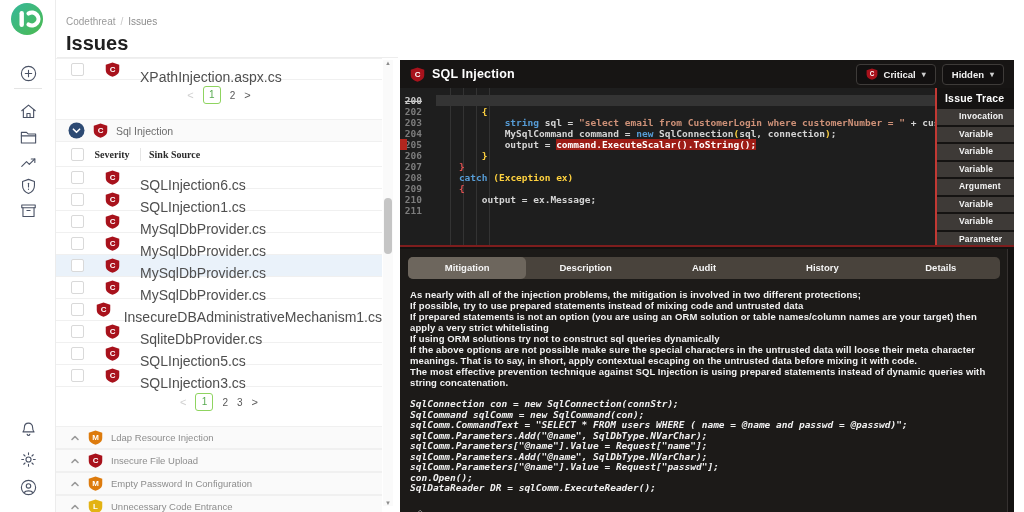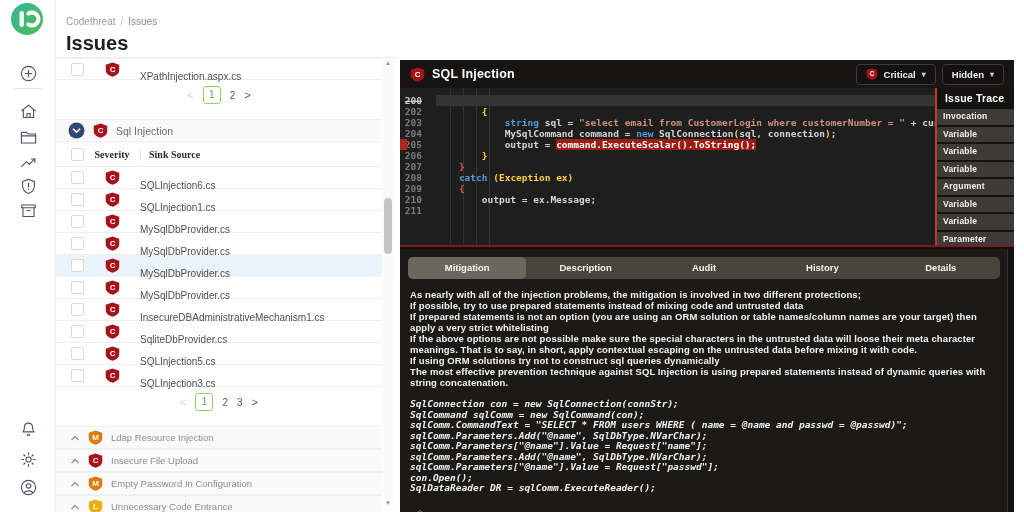--- a/index.html
+++ b/index.html
@@ -20,21 +20,21 @@
   .page-title { position:absolute; left:66px; top:32px; font-size:20px; font-weight:bold; color:#202020; }
   .title-rule { position:absolute; left:57px; top:57px; width:341px; height:1px; background:#ededed; }
 
   
   .list-panel { position:absolute; left:56px; top:58px; width:342px; height:454px; background:#fff; overflow:hidden; }
   .lp-inner { position:absolute; left:0; top:0; right:16px; }
   .chk { width:13px; height:13px; border:1px solid #d9d9d9; border-radius:2px; background:#fff; flex:0 0 13px; }
   .file-row { display:flex; align-items:center; height:22px; border-bottom:1px solid #f0f0f0; cursor:pointer; }
   .file-row .chk { margin-left:15px; }
   .sev-cell { width:56px; display:flex; justify-content:center; }
-  .file-name { font-size:10px; color:#4f4f4f;margin-top:15px; }
+  .file-name { font-size:14px; color:#4f4f4f;margin-top:15px; }
   .file-row.selected { background:#eaf2fa; }
   .pager { display:flex; justify-content:center; align-items:center; gap:9px; height:30px; }
   .pg-arrow { font-size:11px; color:#cfcfcf; cursor:pointer; }
   .pg-arrow.on { color:#5a5a5a; }
   .pg-num { font-size:10px; color:#595959; cursor:pointer; }
   .pg-num.active { width:18px; height:18px; line-height:16px; text-align:center; border:1px solid #8fd460; border-radius:3px; color:#57a94f; background:#fff; }
   .group-row { display:flex; align-items:center; gap:8px; height:23px; background:#fafafa; border-top:1px solid #f0f0f0; border-bottom:1px solid #f0f0f0; padding-left:12px; cursor:pointer; }
   .group-row .g-name { font-size:10.5px; color:#6d6d6d; }
   .tbl-head { display:flex; align-items:center; height:25px; border-bottom:1px solid #f0f0f0; }
   .tbl-head .chk { margin-left:15px; }
@@ -68,21 +68,21 @@
   .cl.current .ln { color:#c9c9c9; text-decoration:line-through; }
   .cl .redmark { position:absolute; left:0; top:0; width:7px; height:11px; background:#b3261e; }
   .guides { position:absolute; top:0; bottom:0; width:1px; background:#333; }
   .c-k{color:#569cd6} .c-p{color:#d4d4d4} .c-s{color:#ce9178}
   .c-b{color:#ffd23f} .c-r{color:#e05252}
   .c-h{color:#ffffff;background:#9d1c15;}
 
   
   .trace { position:absolute; right:0; top:0; bottom:0; width:79px; background:#151312; border-left:2px solid #c23934; }
   .trace-title { font-size:10.5px; font-weight:bold; color:#fff; padding:4px 0 3px 8px; letter-spacing:.2px; }
-  .trace-item { height:15.5px; margin-top:2px; background:#3e3a37; color:#f4f4f4; font-size:8.5px; font-weight:bold; line-height:15.5px; padding-left:6px; letter-spacing:.2px; cursor:pointer; }
+  .trace-item { height:15.5px; margin-top:2px; background:#3e3a37; color:#f4f4f4; font-size:8.5px; font-weight:bold; line-height:15.5px; padding-left:22px; letter-spacing:.2px; cursor:pointer; }
 
   
   .bottom { position:absolute; left:0; top:189px; right:0; bottom:0; background:#1c1a18; }
   .b-scroll { position:absolute; right:0; top:0; bottom:0; width:7px; background:#141211; border-left:1px solid #353130; }
   .tabs { margin:8px 14px 0 8px; height:22px; background:#49433c; border-radius:5px; display:flex; }
   .tab { flex:1; text-align:center; line-height:22px; font-size:9.5px; font-weight:bold; color:#f5f5f5; cursor:pointer; border-radius:5px; }
   .tab.active { background:#6d665d; }
   .mit-text { margin:10px 18px 0 10px; }
   .mit-text p { font-size:9.5px; font-weight:600; color:#f2f2f2; line-height:11px; letter-spacing:.1px; }
   .mit-code { margin:11px 18px 0 10px; font-family:"DejaVu Sans Mono", monospace; font-size:9.5px; font-weight:bold; color:#f0f0f0; line-height:10.5px; white-space:pre;font-style:italic; }
@@ -426,22 +426,22 @@
           <div class="tab active">Mitigation</div>
           <div class="tab">Description</div>
           <div class="tab">Audit</div>
           <div class="tab">History</div>
           <div class="tab">Details</div>
         </div>
       <div class="mit-text" id="mit-text">
           <p>As nearly with all of the injection problems, the mitigation is involved in two different protections;</p>
           <p>If possible, try to use prepared statements instead of mixing code and untrusted data</p>
           <p>If prepared statements is not an option (you are using an ORM solution or table names/column names are your target) then apply a very strict whitelisting</p>
+          <p>If using ORM solutions try not to construct sql queries dynamically</p>
           <p>If the above options are not possible make sure the special characters in the untrusted data will loose their meta character meanings. That is to say, in short, apply contextual escaping on the untrusted data before mixing it with code.</p>
-          <p>If using ORM solutions try not to construct sql queries dynamically</p>
           <p>The most effective prevention technique against SQL Injection is using prepared statements instead of dynamic queries with string concatenation.</p>
         </div>
       <div class="mit-code" id="mit-code"><div>SqlConnection con = new SqlConnection(connStr);</div><div>SqlCommand sqlComm = new SqlCommand(con);</div><div>sqlComm.CommandText = "SELECT * FROM users WHERE ( name = @name and passwd = @passwd)";</div><div>sqlComm.Parameters.Add("@name", SqlDbType.NVarChar);</div><div>sqlComm.Parameters["@name"].Value = Request["name"];</div><div>sqlComm.Parameters.Add("@name", SqlDbType.NVarChar);</div><div>sqlComm.Parameters["@name"].Value = Request["passwd"];</div><div>con.Open();</div><div>SqlDataReader DR = sqlComm.ExecuteReader();</div></div>
       <div class="pencil">
         <svg viewBox="0 0 24 24">
             <path d="M4 20 L5 16 L15 6 L18 9 L8 19 Z"></path>
             <path d="M4 21 H11"></path>
           </svg>
       </div>
       <div class="b-scroll"></div>

